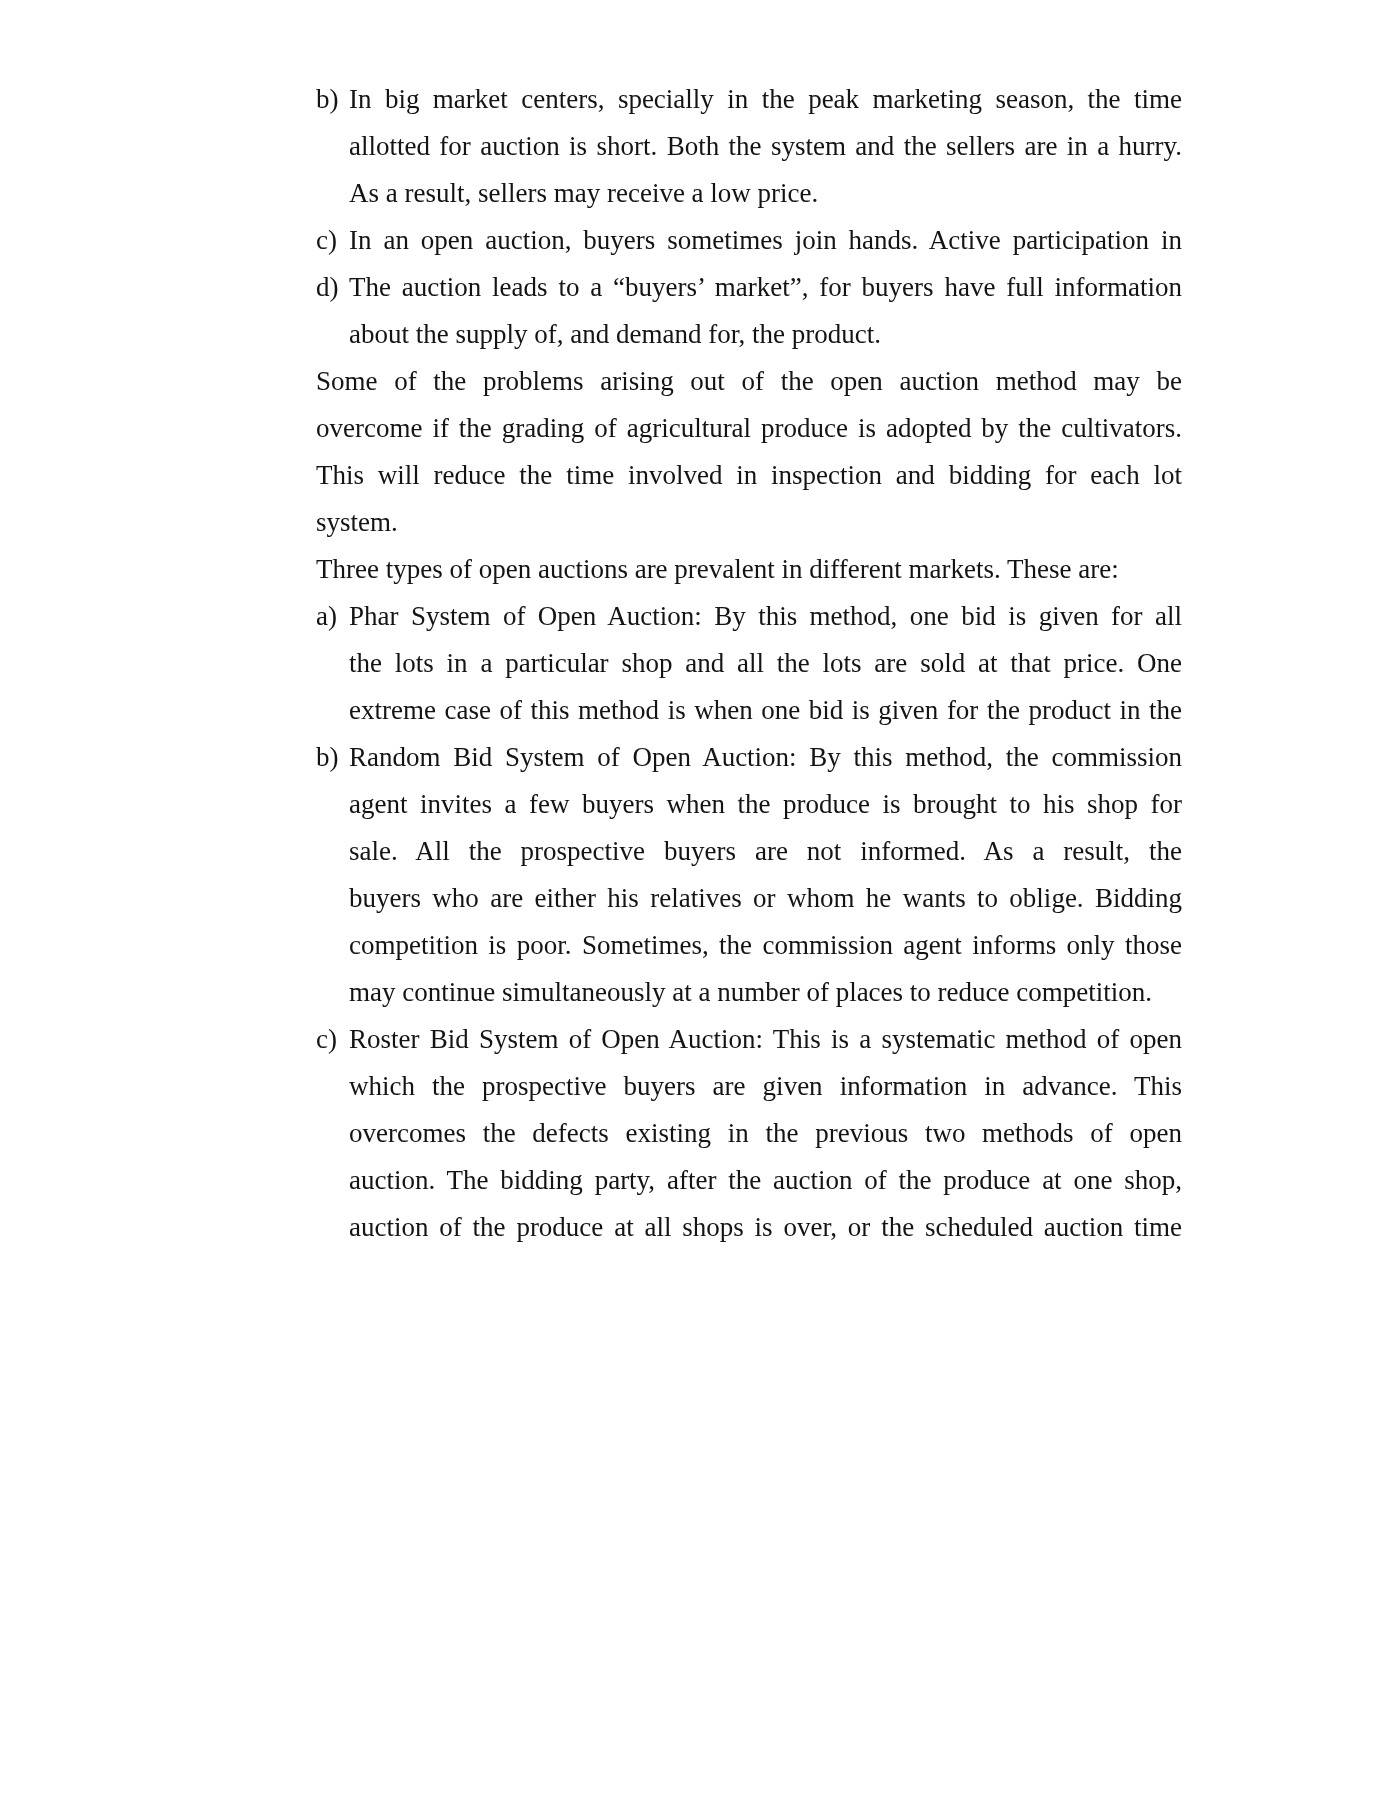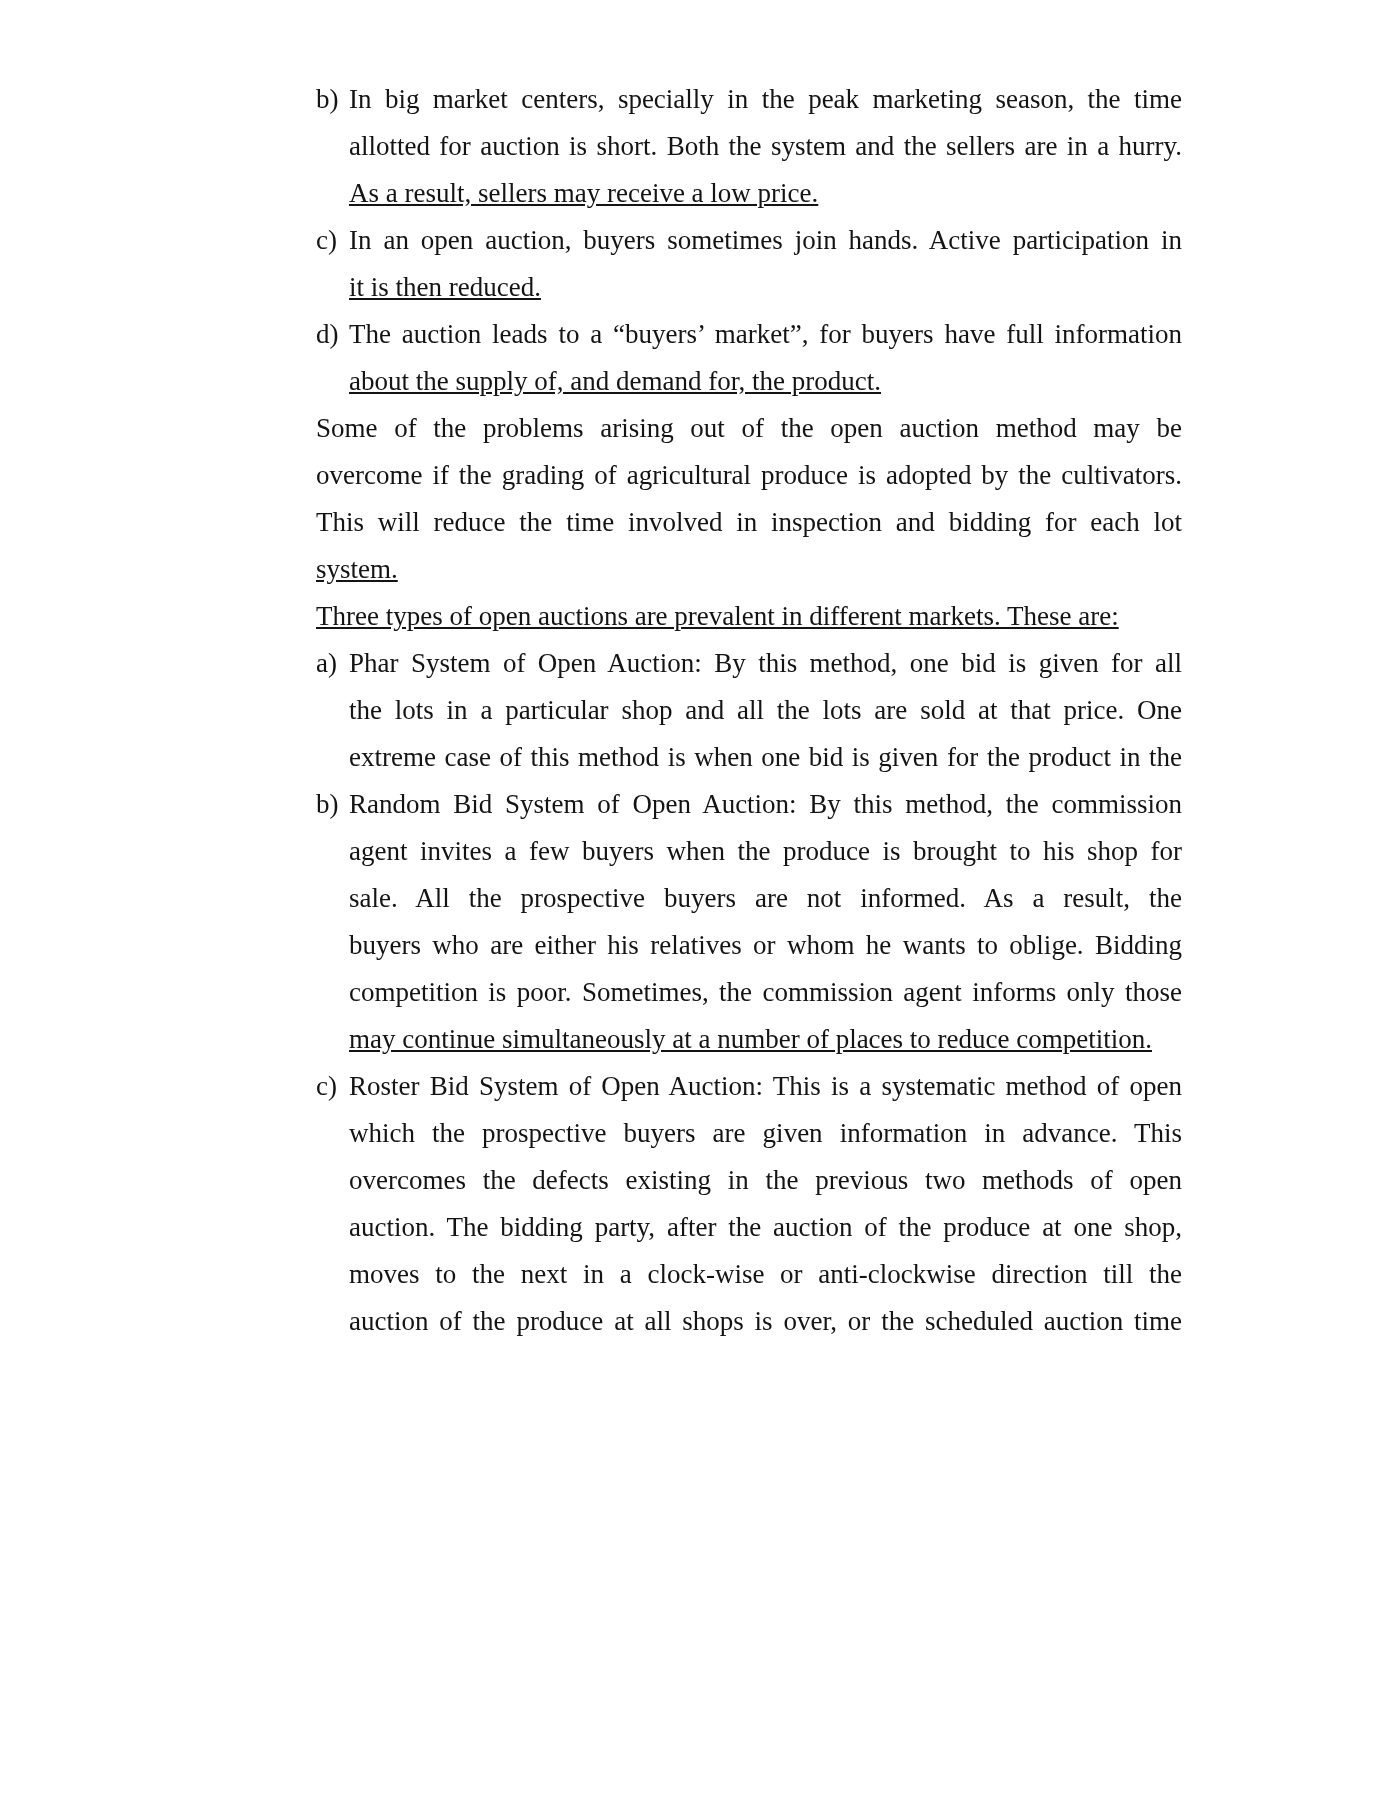--- a/index.html
+++ b/index.html
@@ -38,21 +38,20 @@
     padding-left: 33px;
   }
   .line {
     position: relative;
     text-align: justify;
     text-align-last: justify;
     white-space: normal;
   }
   .line.end {
     text-align-last: left;
-    text-decoration: underline;
   }
   .label {
     position: absolute;
     left: -33px;
     top: 0;
     line-height: 47px;
     text-align: left;
   }
 </style>
 </head>
@@ -60,21 +59,20 @@
 
 <div class="page">
   <div class="content" id="content">
       <div class="block li">
         <div class="line"><span class="label">b)</span>In big market centers, specially in the peak marketing season, the time</div>
         <div class="line">allotted for auction is short.  Both the system and the sellers are in a hurry.</div>
         <div class="line end">As a result, sellers may receive a low price.</div>
       </div>
       <div class="block li">
         <div class="line"><span class="label">c)</span>In an open auction, buyers sometimes join hands.  Active participation in</div>
-        <div class="line end">it is then reduced.</div>
       </div>
       <div class="block li">
         <div class="line"><span class="label">d)</span>The auction leads to a “buyers’ market”, for buyers have full information</div>
         <div class="line end">about the supply of, and demand for, the product.</div>
       </div>
       <div class="block para">
         <div class="line">Some of the problems arising out of the open auction method may be</div>
         <div class="line">overcome if the grading of agricultural produce is adopted by the cultivators.</div>
         <div class="line">This will reduce the time involved in inspection and bidding for each lot</div>
         <div class="line end">system.</div>
@@ -93,17 +91,16 @@
         <div class="line">sale.  All the prospective buyers are not informed.  As a result, the</div>
         <div class="line">buyers who are either his relatives or whom he wants to oblige.  Bidding</div>
         <div class="line">competition is poor.  Sometimes, the commission agent informs only those</div>
         <div class="line end">may continue simultaneously at a number of places to reduce competition.</div>
       </div>
       <div class="block li">
         <div class="line"><span class="label">c)</span>Roster Bid System of Open Auction:  This is a systematic method of open</div>
         <div class="line">which the prospective buyers are given information in advance.  This</div>
         <div class="line">overcomes the defects existing in the previous two methods of open</div>
         <div class="line">auction.  The bidding party, after the auction of the produce at one shop,</div>
-        <div class="line">moves to the next in a clock-wise or anti-clockwise direction till the</div>
         <div class="line">auction of the produce at all shops is over, or the scheduled auction time</div>
       </div>
     </div>
 </div>
 
 </body></html>

